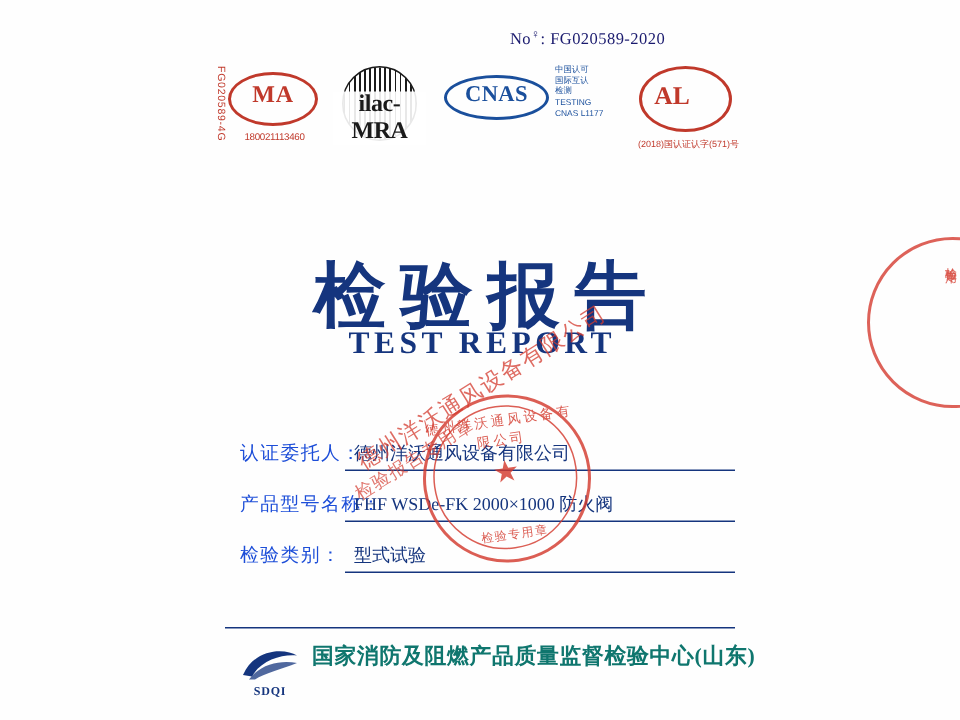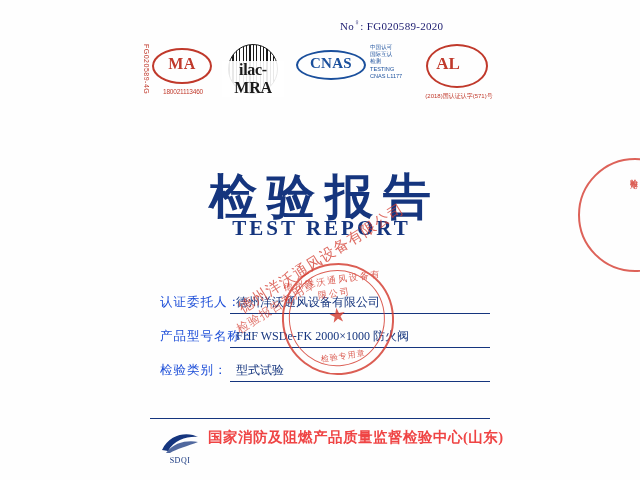--- a/index.html
+++ b/index.html
@@ -379,32 +379,32 @@
     position: absolute;
     left: 0; top: 0;
     width: 40px; height: 24px;
   }
   .sdqi-label {
     position: absolute;
     left: 0; top: 26px;
     width: 40px;
     text-align: center;
     font-size: 8px;
-    font-weight: normal;
+    font-weight: bold;
     color: #15357e;
     letter-spacing: 0.5px;
     font-family: "Liberation Serif", serif;
   }
   .footer-cn {
     position: absolute;
     left: 58px;
     top: 0px;
     font-size: 14.5px;
     font-weight: bold;
-    color: #ef4444;
+    color: #0f766e;
     font-family: "Liberation Serif", serif;
     letter-spacing: 0.5px;
     white-space: nowrap;
   }
   .footer-en {
     position: absolute;
     left: 58px;
     top: 22px;
     font-size: 7.5px;
     color: #15357e;

